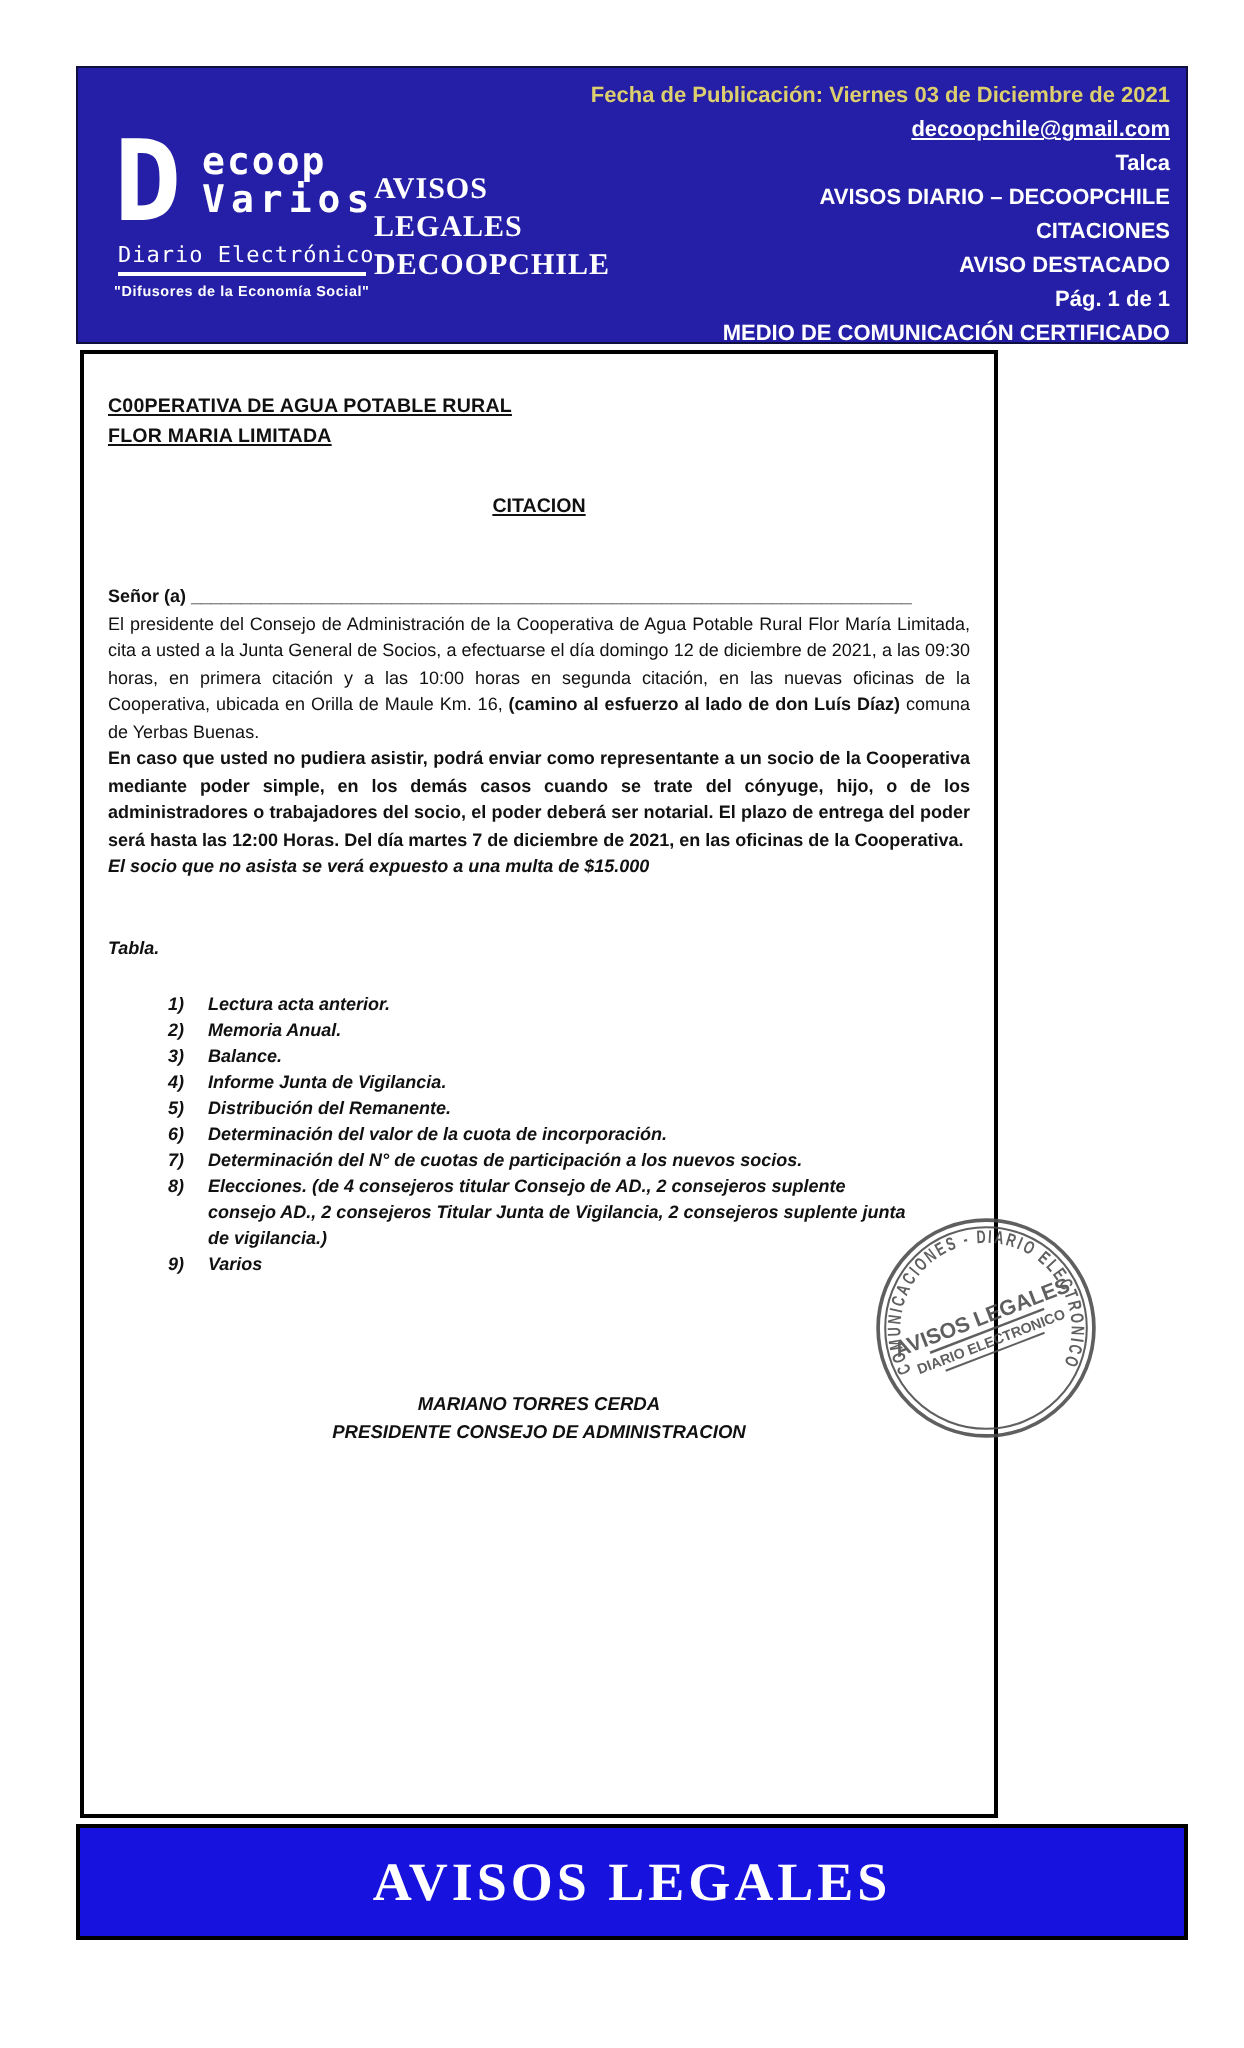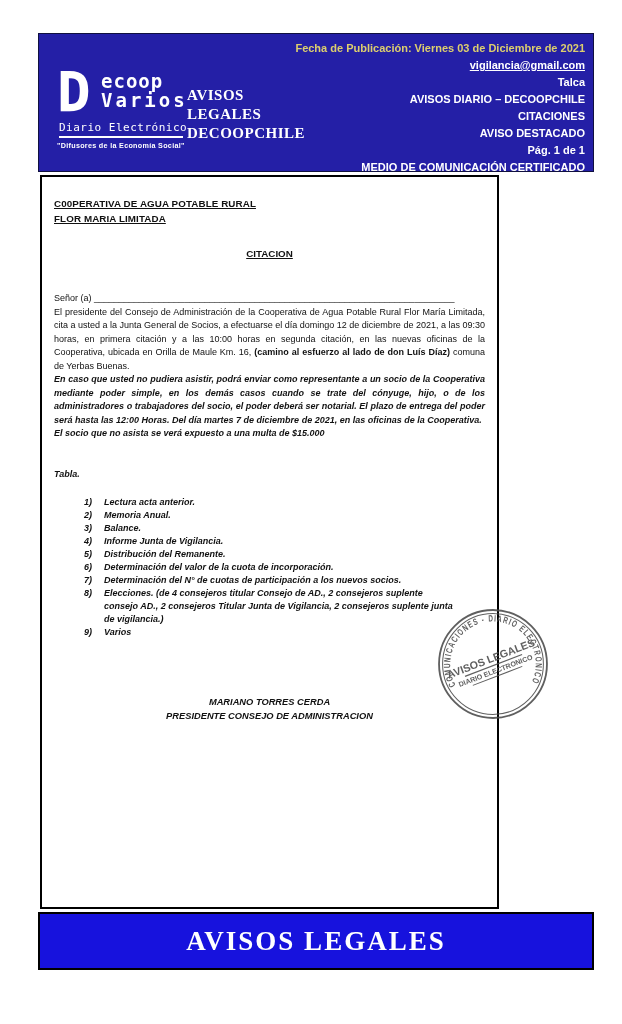--- a/index.html
+++ b/index.html
@@ -53,25 +53,25 @@
   }
   .doc-title {
     margin-top:19px; font-size:9.8px; font-weight:bold; line-height:15px;
     text-decoration:underline; letter-spacing:.1px;
   }
   .citation-heading {
     margin-top:22px; text-align:center; font-size:9.8px; font-weight:bold;
   }
   .citation-heading span { text-decoration:underline; }
   .salutation { margin-top:33px; font-size:9px; line-height:13.5px;
-    white-space:nowrap; overflow:hidden; }
+    white-space:nowrap; overflow:hidden;font-weight:bold; }
   .body-par { font-size:9px; line-height:13.5px; text-align:justify; }
   .body-par b { font-weight:bold; }
   .notice-par { font-size:9px; line-height:13.5px; text-align:justify;
-    font-weight:bold; font-style:italic; }
+    font-weight:bold; }
   .fine-par { font-size:9px; line-height:13.5px; font-weight:bold;
     font-style:italic; }
   .agenda-label { margin-top:28px; font-size:9px; font-weight:bold;
     font-style:italic; }
   .agenda-list { margin-top:17px; list-style:none; }
   .agenda-list li {
     display:flex; font-size:9px; line-height:13px; font-weight:bold;
     font-style:italic; padding-left:30px;
   }
   .agenda-list .num { width:20px; flex:0 0 20px; }
@@ -116,21 +116,21 @@
     <div class="logo-tagline">"Difusores de la Economía Social"</div>
     <div class="logo-side">
       <div>AVISOS</div>
       <div>LEGALES</div>
       <div>DECOOPCHILE</div>
     </div>
 
     <div class="header-info">
       <div class="date-line">Fecha de Publicación: Viernes 03 de Diciembre de 2021</div>
       <div>
-        <a href="#">vigilancia@gmail.com</a>
+        <a href="#">decoopchile@gmail.com</a>
       </div>
       <div>Talca</div>
       <div>AVISOS DIARIO – DECOOPCHILE</div>
       <div>CITACIONES</div>
       <div>AVISO DESTACADO</div>
       <div>Pág. 1 de 1</div>
       <div>MEDIO DE COMUNICACIÓN CERTIFICADO</div>
     </div>
   </div>
 

